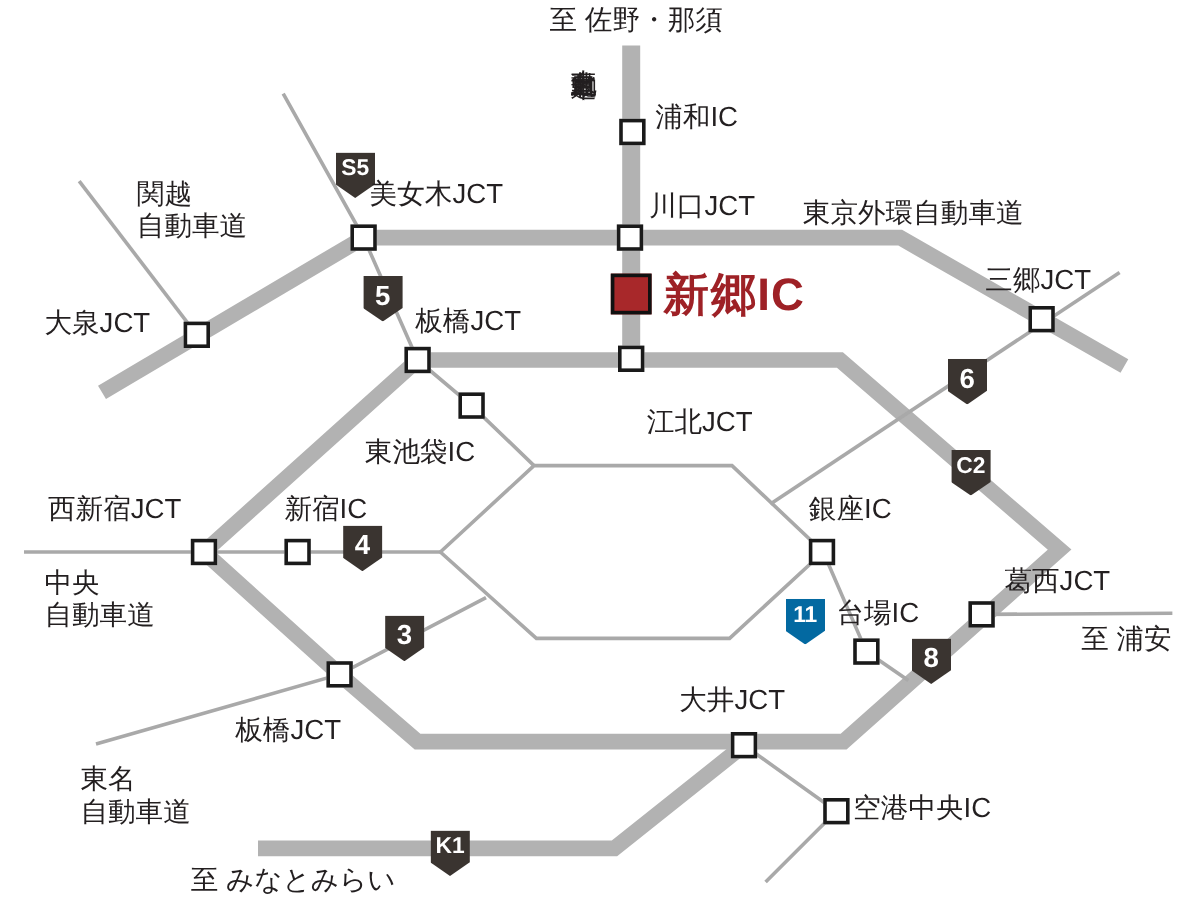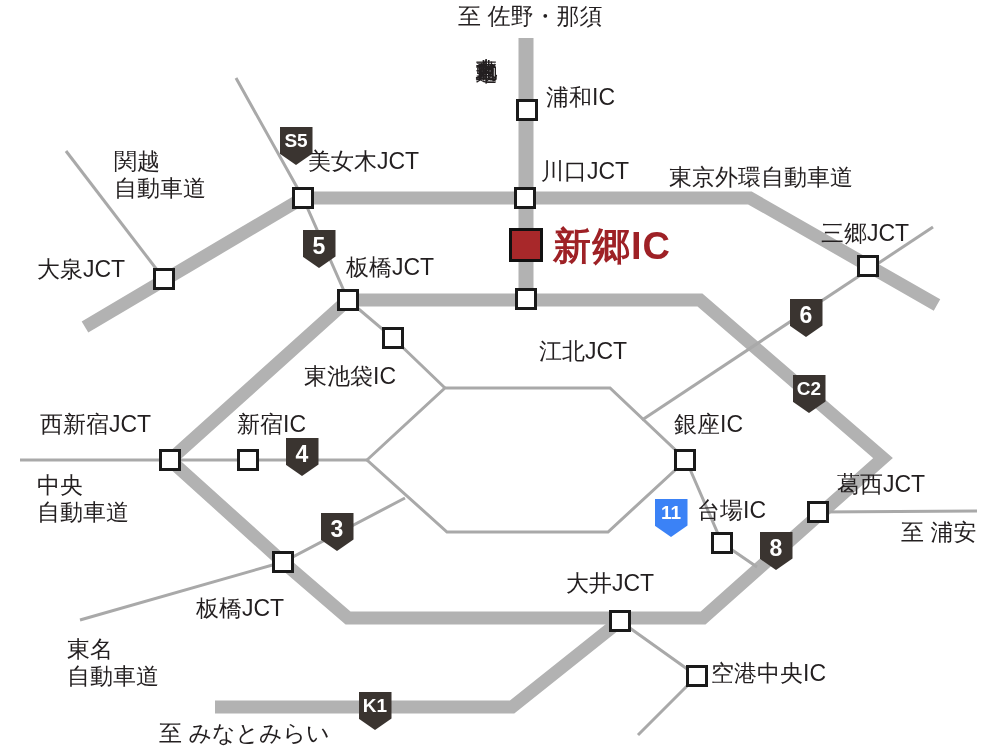--- a/index.html
+++ b/index.html
@@ -69,21 +69,21 @@
       <div class="node" style="left: 711px; top: 532px;"></div>
       <div class="node" style="left: 272px; top: 551px;"></div>
       <div class="node" style="left: 609px; top: 610px;"></div>
       <div class="node" style="left: 686px; top: 665px;"></div>
       <div class="badge" style="left: 254.5px; top: 127px; background: rgb(58, 52, 48); color: rgb(255, 255, 255); font-size: 19px; margin-left: 25px;">S5</div>
       <div class="badge" style="left: 302.5px; top: 230px; background: rgb(58, 52, 48); color: rgb(255, 255, 255); font-size: 23px;">5</div>
       <div class="badge" style="left: 789.5px; top: 299px; background: rgb(58, 52, 48); color: rgb(255, 255, 255); font-size: 23px;">6</div>
       <div class="badge" style="left: 792.5px; top: 375px; background: rgb(58, 52, 48); color: rgb(255, 255, 255); font-size: 19px;">C2</div>
       <div class="badge" style="left: 285.5px; top: 438px; background: rgb(58, 52, 48); color: rgb(255, 255, 255); font-size: 23px;">4</div>
       <div class="badge" style="left: 320.5px; top: 513px; background: rgb(58, 52, 48); color: rgb(255, 255, 255); font-size: 23px;">3</div>
-      <div class="badge" style="left: 654.5px; top: 499px; background: #3b82f6; color: rgb(255, 255, 255); font-size: 19px;">11</div>
+      <div class="badge" style="left: 654.5px; top: 499px; background: #0369a1; color: rgb(255, 255, 255); font-size: 19px;">11</div>
       <div class="badge" style="left: 759.5px; top: 532px; background: rgb(58, 52, 48); color: rgb(255, 255, 255); font-size: 23px;">8</div>
       <div class="badge" style="left: 358.5px; top: 692px; background: rgb(58, 52, 48); color: rgb(255, 255, 255); font-size: 19px; text-align: center;">K1</div>
       <div class="map-label" style="left: 458px; top: 3px; color: rgb(35, 31, 32);">至 佐野・那須</div>
       <div class="map-label vertical" style="left: 474px; top: 40px; color: rgb(35, 31, 32); font-size: 22px;">東北自動車道</div>
       <div class="map-label" style="left: 546px; top: 84px; color: rgb(35, 31, 32);">浦和IC</div>
       <div class="map-label" style="left: 541px; top: 158px; color: rgb(35, 31, 32);">川口JCT</div>
       <div class="map-label" style="left: 669px; top: 164px; color: rgb(35, 31, 32);">東京外環自動車道</div>
       <div class="map-label" style="left: 308px; top: 148px; color: rgb(35, 31, 32);">美女木JCT</div>
       <div class="map-label" style="left: 114px; top: 148px; color: rgb(35, 31, 32);">関越
 自動車道</div>

